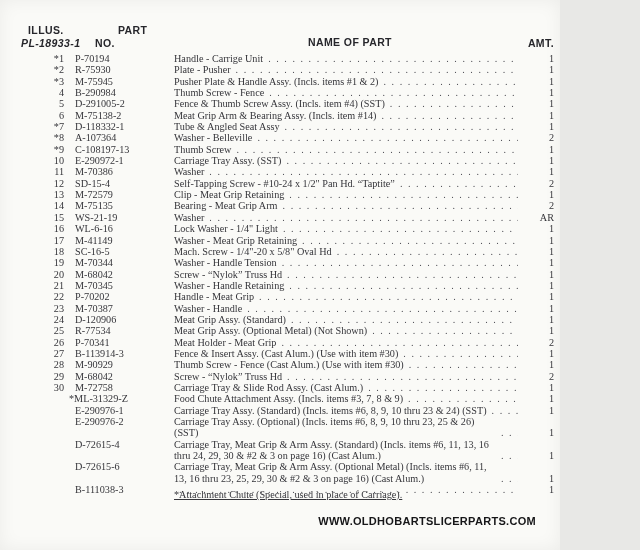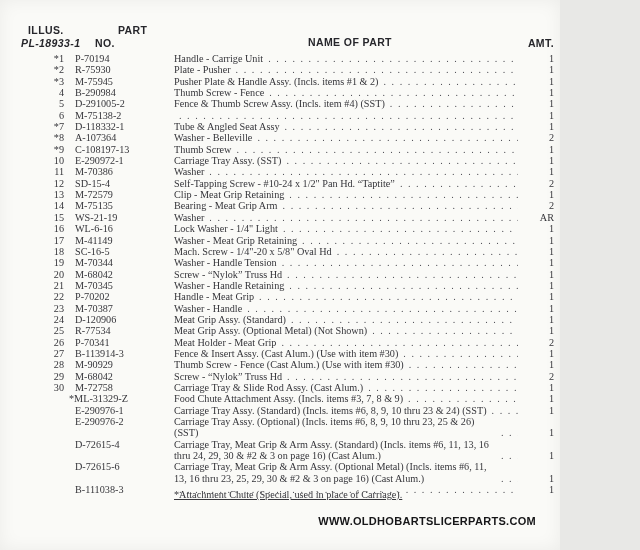--- a/index.html
+++ b/index.html
@@ -135,20 +135,21 @@
         <span class="nm">Fence &amp; Thumb Screw Assy. (Incls. item #4) (SST)</span>
         <span class="leader">. . . . . . . . . . . . . . . . . . . . . . . . . . . . . . . . . . . . . . . . . . . . . . . . . . . . . . . . . . . . . . . . . . . . . . . . . . . . . . . . . . . . . . . . . . . . . . . . . . . . . . . . . . . . . . . . . . . . . . . . . . . . . . . . . . </span>
       </span>
       <span class="c-amt">1</span>
     </div>
 
     <div class="row">
       <span class="c-illus">6</span>
       <span class="c-part">M-75138-2</span>
       <span class="c-name">
+        <span class="nm">Meat Grip Arm &amp; Bearing Assy. (Incls. item #14)</span>
         <span class="leader">. . . . . . . . . . . . . . . . . . . . . . . . . . . . . . . . . . . . . . . . . . . . . . . . . . . . . . . . . . . . . . . . . . . . . . . . . . . . . . . . . . . . . . . . . . . . . . . . . . . . . . . . . . . . . . . . . . . . . . . . . . . . . . . . . . </span>
       </span>
       <span class="c-amt">1</span>
     </div>
 
     <div class="row">
       <span class="c-illus">*7</span>
       <span class="c-part">D-118332-1</span>
       <span class="c-name">
         <span class="nm">Tube &amp; Angled Seat Assy</span>

